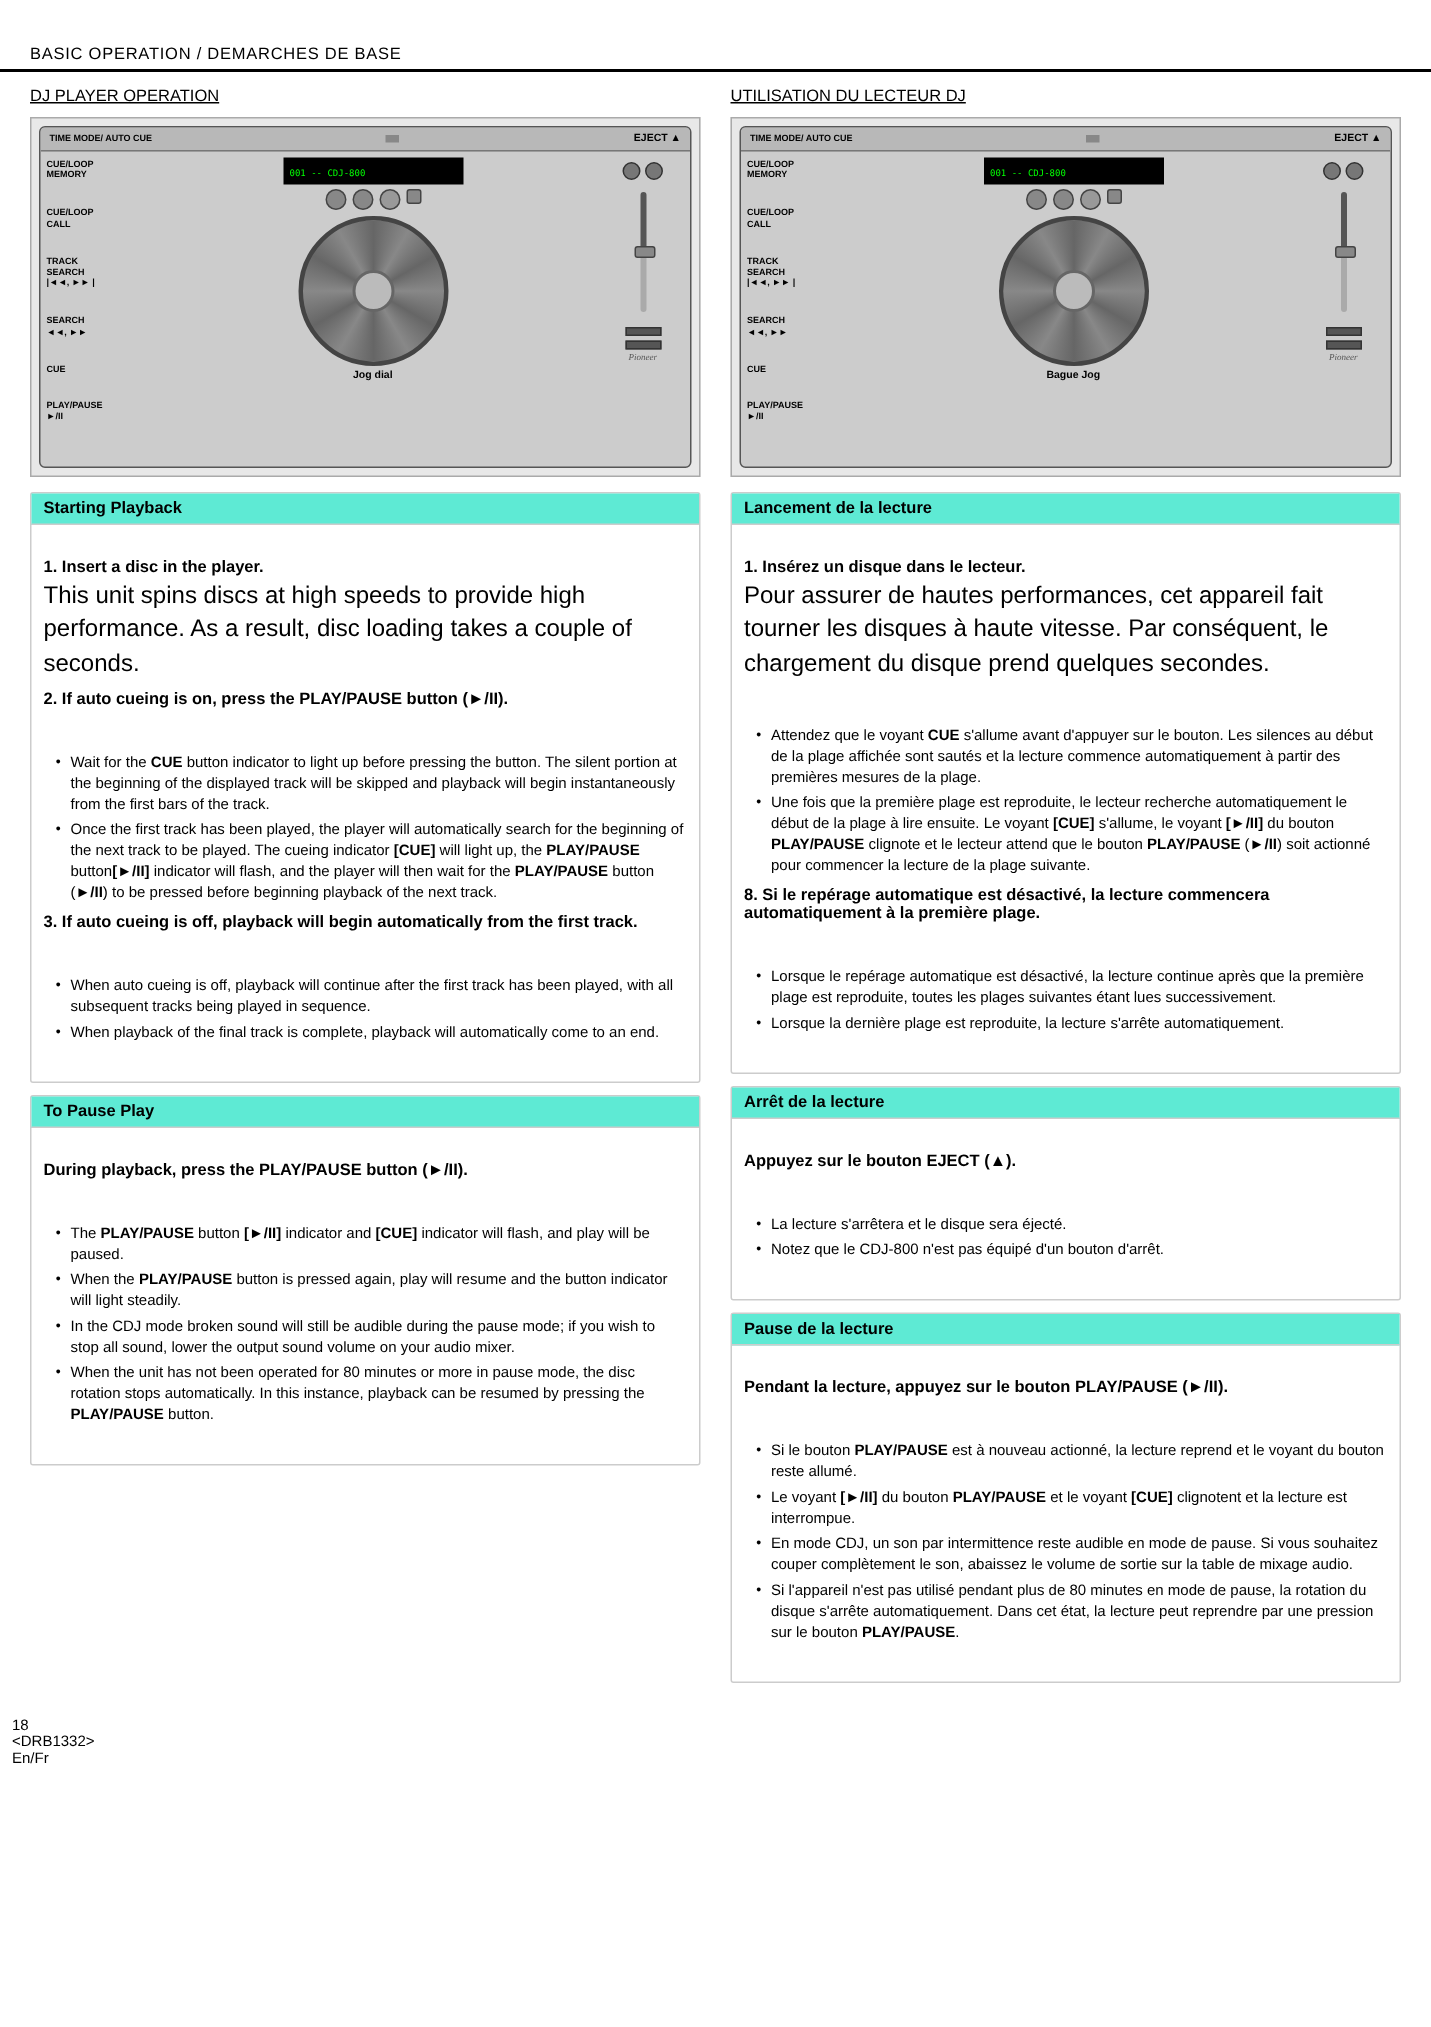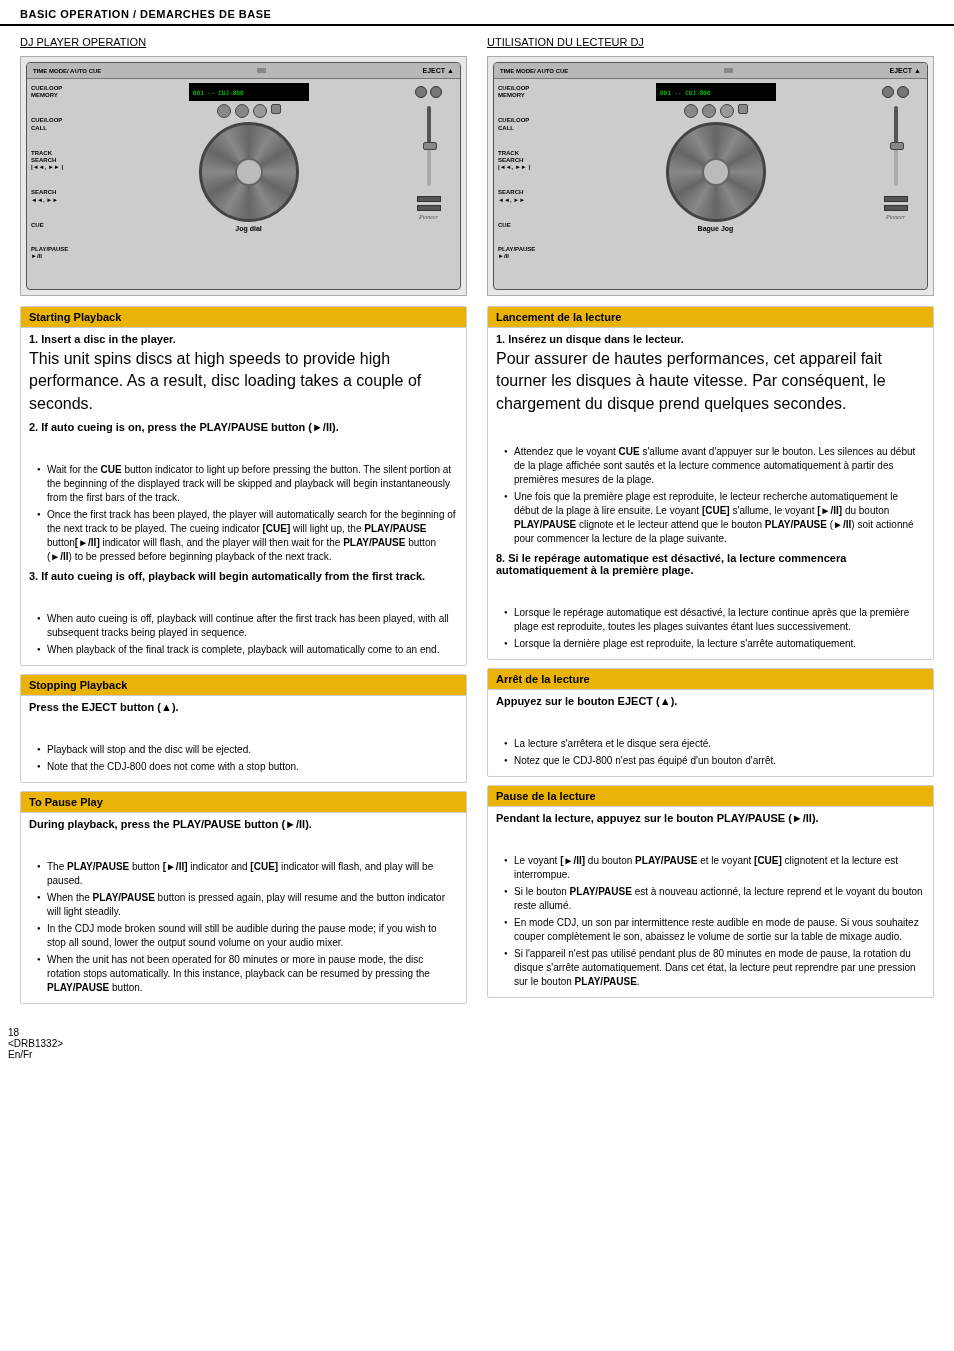--- a/index.html
+++ b/index.html
@@ -8,22 +8,23 @@
       min-height: 1351px;
       background: #fff;
       font-family: Arial, Helvetica, sans-serif;
       font-size: 11px;
       color: #000;
     }
     .page-header {
       border-bottom: 2px solid #000;
       padding: 8px 20px 4px 20px;
       font-size: 11px;
-      font-weight: bold;
+      font-weight: normal;
       letter-spacing: 0.5px;
+      margin-top: 22px;
     }
     .main-content {
       display: flex;
       padding: 10px 20px;
       gap: 20px;
     }
     .left-col, .right-col {
       flex: 1;
     }
     .section-header {
@@ -31,28 +32,28 @@
       font-weight: normal;
       margin-bottom: 8px;
       text-decoration: underline;
     }
     .section-box {
       border: 1px solid #ccc;
       border-radius: 2px;
       margin-bottom: 8px;
     }
     .section-box-header {
-      background: #eab308;
+      background: #5eead4;
       border-bottom: 1px solid #ccc;
       padding: 4px 8px;
       font-size: 11px;
       font-weight: bold;
     }
     .section-box-body {
-      padding: 5px 8px;
+      padding: 22px 8px;
     }
     .subsection-title {
       font-weight: bold;
       font-size: 11px;
       margin-bottom: 3px;
       margin-top: 6px;
     }
     .subsection-title:first-child {
       margin-top: 0;
     }
@@ -306,30 +307,20 @@
         </ul>
 
         <div class="subsection-title">3. If auto cueing is off, playback will begin automatically from the first track.</div>
         <ul class="bullet-list">
           <li>When auto cueing is off, playback will continue after the first track has been played, with all subsequent tracks being played in sequence.</li>
           <li>When playback of the final track is complete, playback will automatically come to an end.</li>
         </ul>
       </div>
     </div>
 
-    <div class="section-box">
-      <div class="section-box-header">Stopping Playback</div>
-      <div class="section-box-body">
-        <div class="subsection-title">Press the EJECT button (▲).</div>
-        <ul class="bullet-list">
-          <li>Playback will stop and the disc will be ejected.</li>
-          <li>Note that the CDJ-800 does not come with a stop button.</li>
-        </ul>
-      </div>
-    </div>
 
     <div class="section-box">
       <div class="section-box-header">To Pause Play</div>
       <div class="section-box-body">
         <div class="subsection-title">During playback, press the PLAY/PAUSE button (<span class="bold">►/II</span>).</div>
         <ul class="bullet-list">
           <li>The <span class="bold">PLAY/PAUSE</span> button <span class="bold">[►/II]</span> indicator and <span class="bold">[CUE]</span> indicator will flash, and play will be paused.</li>
           <li>When the <span class="bold">PLAY/PAUSE</span> button is pressed again, play will resume and the button indicator will light steadily.</li>
           <li>In the CDJ mode broken sound will still be audible during the pause mode; if you wish to stop all sound, lower the output sound volume on your audio mixer.</li>
           <li>When the unit has not been operated for 80 minutes or more in pause mode, the disc rotation stops automatically. In this instance, playback can be resumed by pressing the <span class="bold">PLAY/PAUSE</span> button.</li>
@@ -430,22 +421,22 @@
           <li>Notez que le CDJ-800 n'est pas équipé d'un bouton d'arrêt.</li>
         </ul>
       </div>
     </div>
 
     <div class="section-box">
       <div class="section-box-header">Pause de la lecture</div>
       <div class="section-box-body">
         <div class="subsection-title">Pendant la lecture, appuyez sur le bouton <span class="bold">PLAY/PAUSE</span> (<span class="bold">►/II</span>).</div>
         <ul class="bullet-list">
+          <li>Si le bouton <span class="bold">PLAY/PAUSE</span> est à nouveau actionné, la lecture reprend et le voyant du bouton reste allumé.</li>
           <li>Le voyant <span class="bold">[►/II]</span> du bouton <span class="bold">PLAY/PAUSE</span> et le voyant <span class="bold">[CUE]</span> clignotent et la lecture est interrompue.</li>
-          <li>Si le bouton <span class="bold">PLAY/PAUSE</span> est à nouveau actionné, la lecture reprend et le voyant du bouton reste allumé.</li>
           <li>En mode CDJ, un son par intermittence reste audible en mode de pause. Si vous souhaitez couper complètement le son, abaissez le volume de sortie sur la table de mixage audio.</li>
           <li>Si l'appareil n'est pas utilisé pendant plus de 80 minutes en mode de pause, la rotation du disque s'arrête automatiquement. Dans cet état, la lecture peut reprendre par une pression sur le bouton <span class="bold">PLAY/PAUSE</span>.</li>
         </ul>
       </div>
     </div>
   </div>
 </div>
 
 <div class="page-footer">
   <span>18</span><br>

